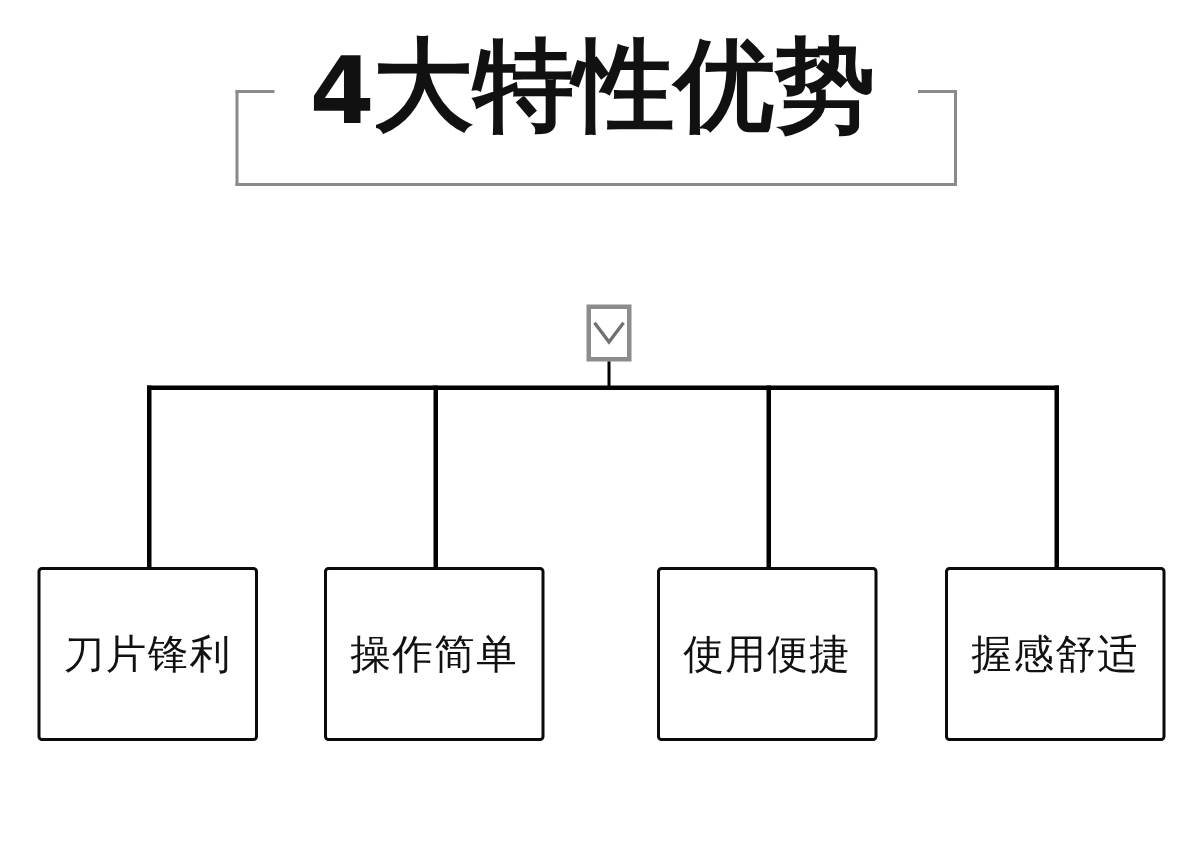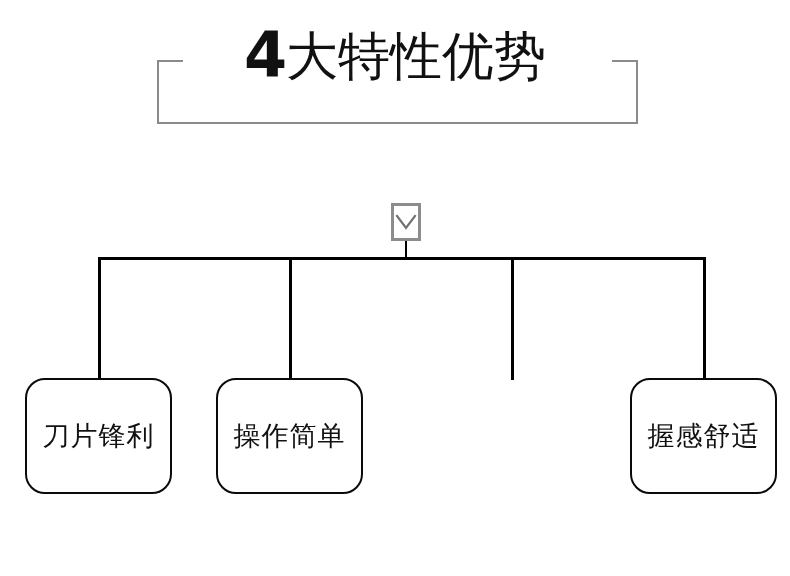--- a/index.html
+++ b/index.html
@@ -37,22 +37,22 @@
     line-height: 1;
     color: #111111;
   }
   #title-text .num {
     font-size: 62px;
     font-weight: 700;
     letter-spacing: -1px;
     vertical-align: -2px;
   }
   #title-text .zh {
-    font-size: 52px;
-    font-weight: 400;
+    font-size: 67px;
+    font-weight: 700;
     letter-spacing: 0px;
   }
 
   
   .rule {
     position: absolute;
     background: #888a8c;
   }
 
   
@@ -77,21 +77,21 @@
   }
 
   
   .node-box {
     position: absolute;
     top: 378px;
     width: 147px;
     height: 116px;
     box-sizing: border-box;
     border: 2.5px solid #0a0a0a;
-    border-radius: 20px;
+    border-radius: 3px;
     background: #ffffff;
     display: flex;
     align-items: center;
     justify-content: center;
   }
   .node-label {
     font-size: 27px;
     font-weight: 400;
     letter-spacing: 1px;
     color: #111111;
@@ -138,17 +138,20 @@
   <div class="kline" style="left:289px; top:257px; width:2.5px; height:123px;"></div>
   <div class="kline" style="left:511px; top:257px; width:2.5px; height:123px;"></div>
   <div class="kline" style="left:703px; top:257px; width:2.5px; height:123px;"></div>
 
   <div id="node-0" class="node-box">
     <span class="node-label">刀片锋利</span>
   </div>
   <div id="node-1" class="node-box">
     <span class="node-label">操作简单</span>
   </div>
+  <div id="node-2" class="node-box">
+    <span class="node-label">使用便捷</span>
+  </div>
   <div id="node-3" class="node-box">
     <span class="node-label">握感舒适</span>
   </div>
 
 </div>
 
 </body></html>

